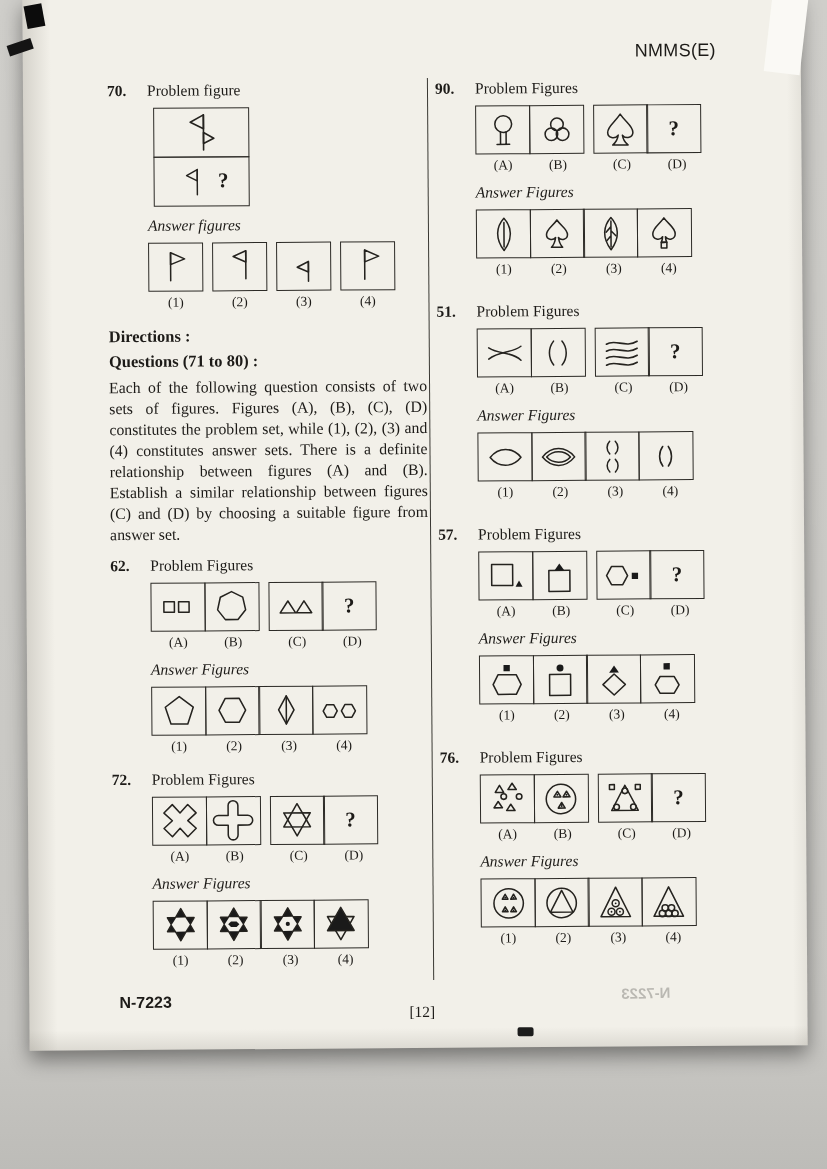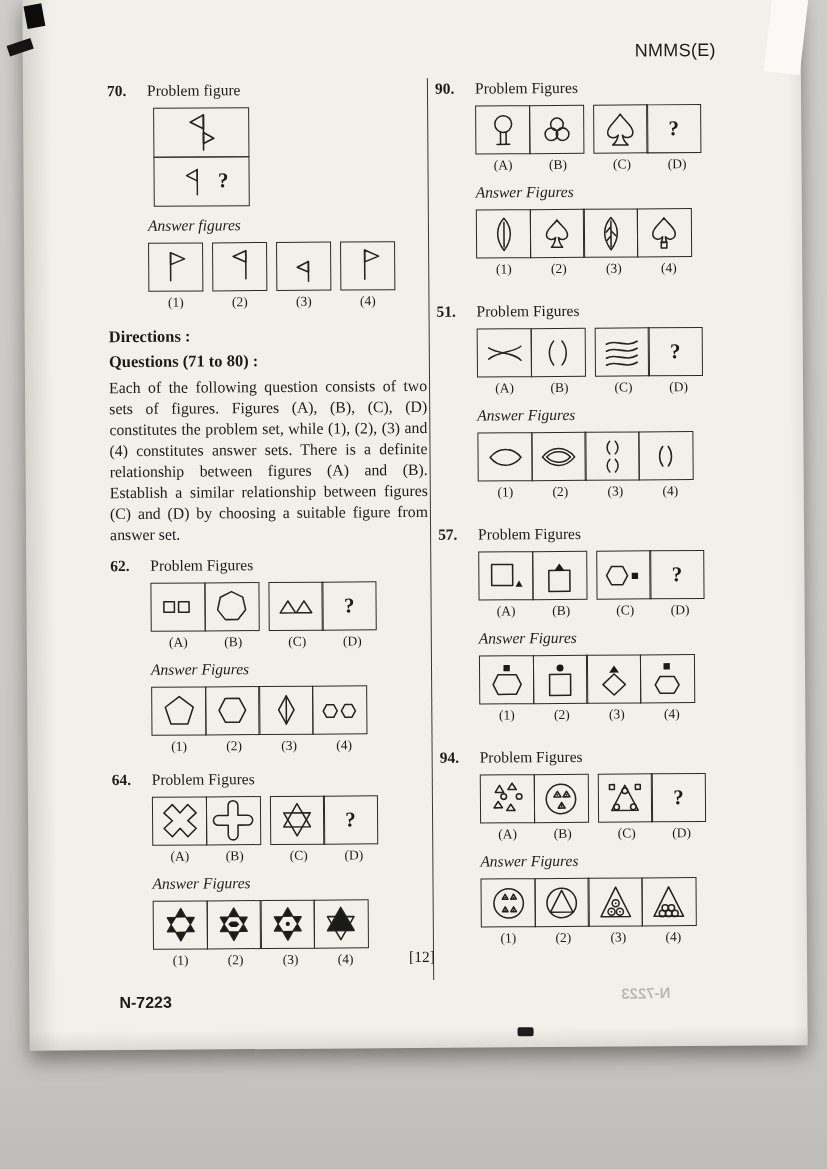--- a/index.html
+++ b/index.html
@@ -57,21 +57,21 @@
   .cell-label{width:55px;text-align:center}
 
   .qmark{font-size:21px;font-weight:700}
   .shape svg{display:block}
 
   .directions{margin:4px 0 12px}
   .dir-h{font-weight:700;font-size:16.5px;margin-bottom:5px}
   .dir-body{font-size:15.8px;line-height:1.33;text-align:justify;margin:3px 0 0}
 
   .footer-code{position:absolute;left:90px;top:996px;font-weight:700;font-size:16px;font-family:"Liberation Sans",sans-serif}
-  .footer-page{position:absolute;left:380px;top:952px;font-size:15.5px}
+  .footer-page{position:absolute;left:380px;top:1007px;font-size:15.5px}
   .ghost{position:absolute;left:592px;top:990px;transform:scaleX(-1) rotate(1deg);opacity:.3;font-weight:700;font-size:15px;font-family:"Liberation Sans",sans-serif;color:#3b3a36}
 </style>
 </head>
 <body>
 
 <div class="paper">
   <div class="tear"></div>
   <div class="mark1"></div>
   <div class="mark2"></div>
   <div class="mark3"></div>
@@ -261,21 +261,21 @@
               <span class="cell-label">(2)</span>
               <span class="cell-label">(3)</span>
               <span class="cell-label">(4)</span>
             </div>
           </div>
         </div>
       </div>
     <div class="q-slot">
         <div class="question">
           <div class="q-head">
-            <span class="q-num">64.</span>
+            <span class="q-num">72.</span>
             <span class="q-title">Problem Figures</span>
           </div>
           <div class="fig-row">
             <div class="fig-group">
               <div class="fig-cell">
                 <span class="shape">
                   <svg width="46" height="42" viewBox="0 0 60 60" preserveAspectRatio="xMidYMid meet" fill="none" stroke="#25231f" stroke-width="2.2" stroke-linejoin="round" stroke-linecap="round">
                     <polygon points="41,7 53,19 41,30 53,41 41,53 30,41 19,53 7,41 19,30 7,19 19,7 30,19"></polygon>
                   </svg>
                 </span>
@@ -649,21 +649,21 @@
               <span class="cell-label">(2)</span>
               <span class="cell-label">(3)</span>
               <span class="cell-label">(4)</span>
             </div>
           </div>
         </div>
       </div>
     <div class="q-slot">
         <div class="question">
           <div class="q-head">
-            <span class="q-num">94.</span>
+            <span class="q-num">76.</span>
             <span class="q-title">Problem Figures</span>
           </div>
           <div class="fig-row">
             <div class="fig-group">
               <div class="fig-cell">
                 <span class="shape">
                   <svg width="46" height="42" viewBox="0 0 60 60" preserveAspectRatio="xMidYMid meet" fill="none" stroke="#25231f" stroke-width="2.2" stroke-linejoin="round" stroke-linecap="round">
                     <path d="M12 20 L18 10 L24 20 Z M30 16 L36 7 L42 16 Z M10 42 L16 33 L22 42 Z M28 46 L34 37 L40 46 Z"></path>
                     <circle cx="46" cy="26" r="4"></circle>
                     <circle cx="24" cy="26" r="4"></circle>

